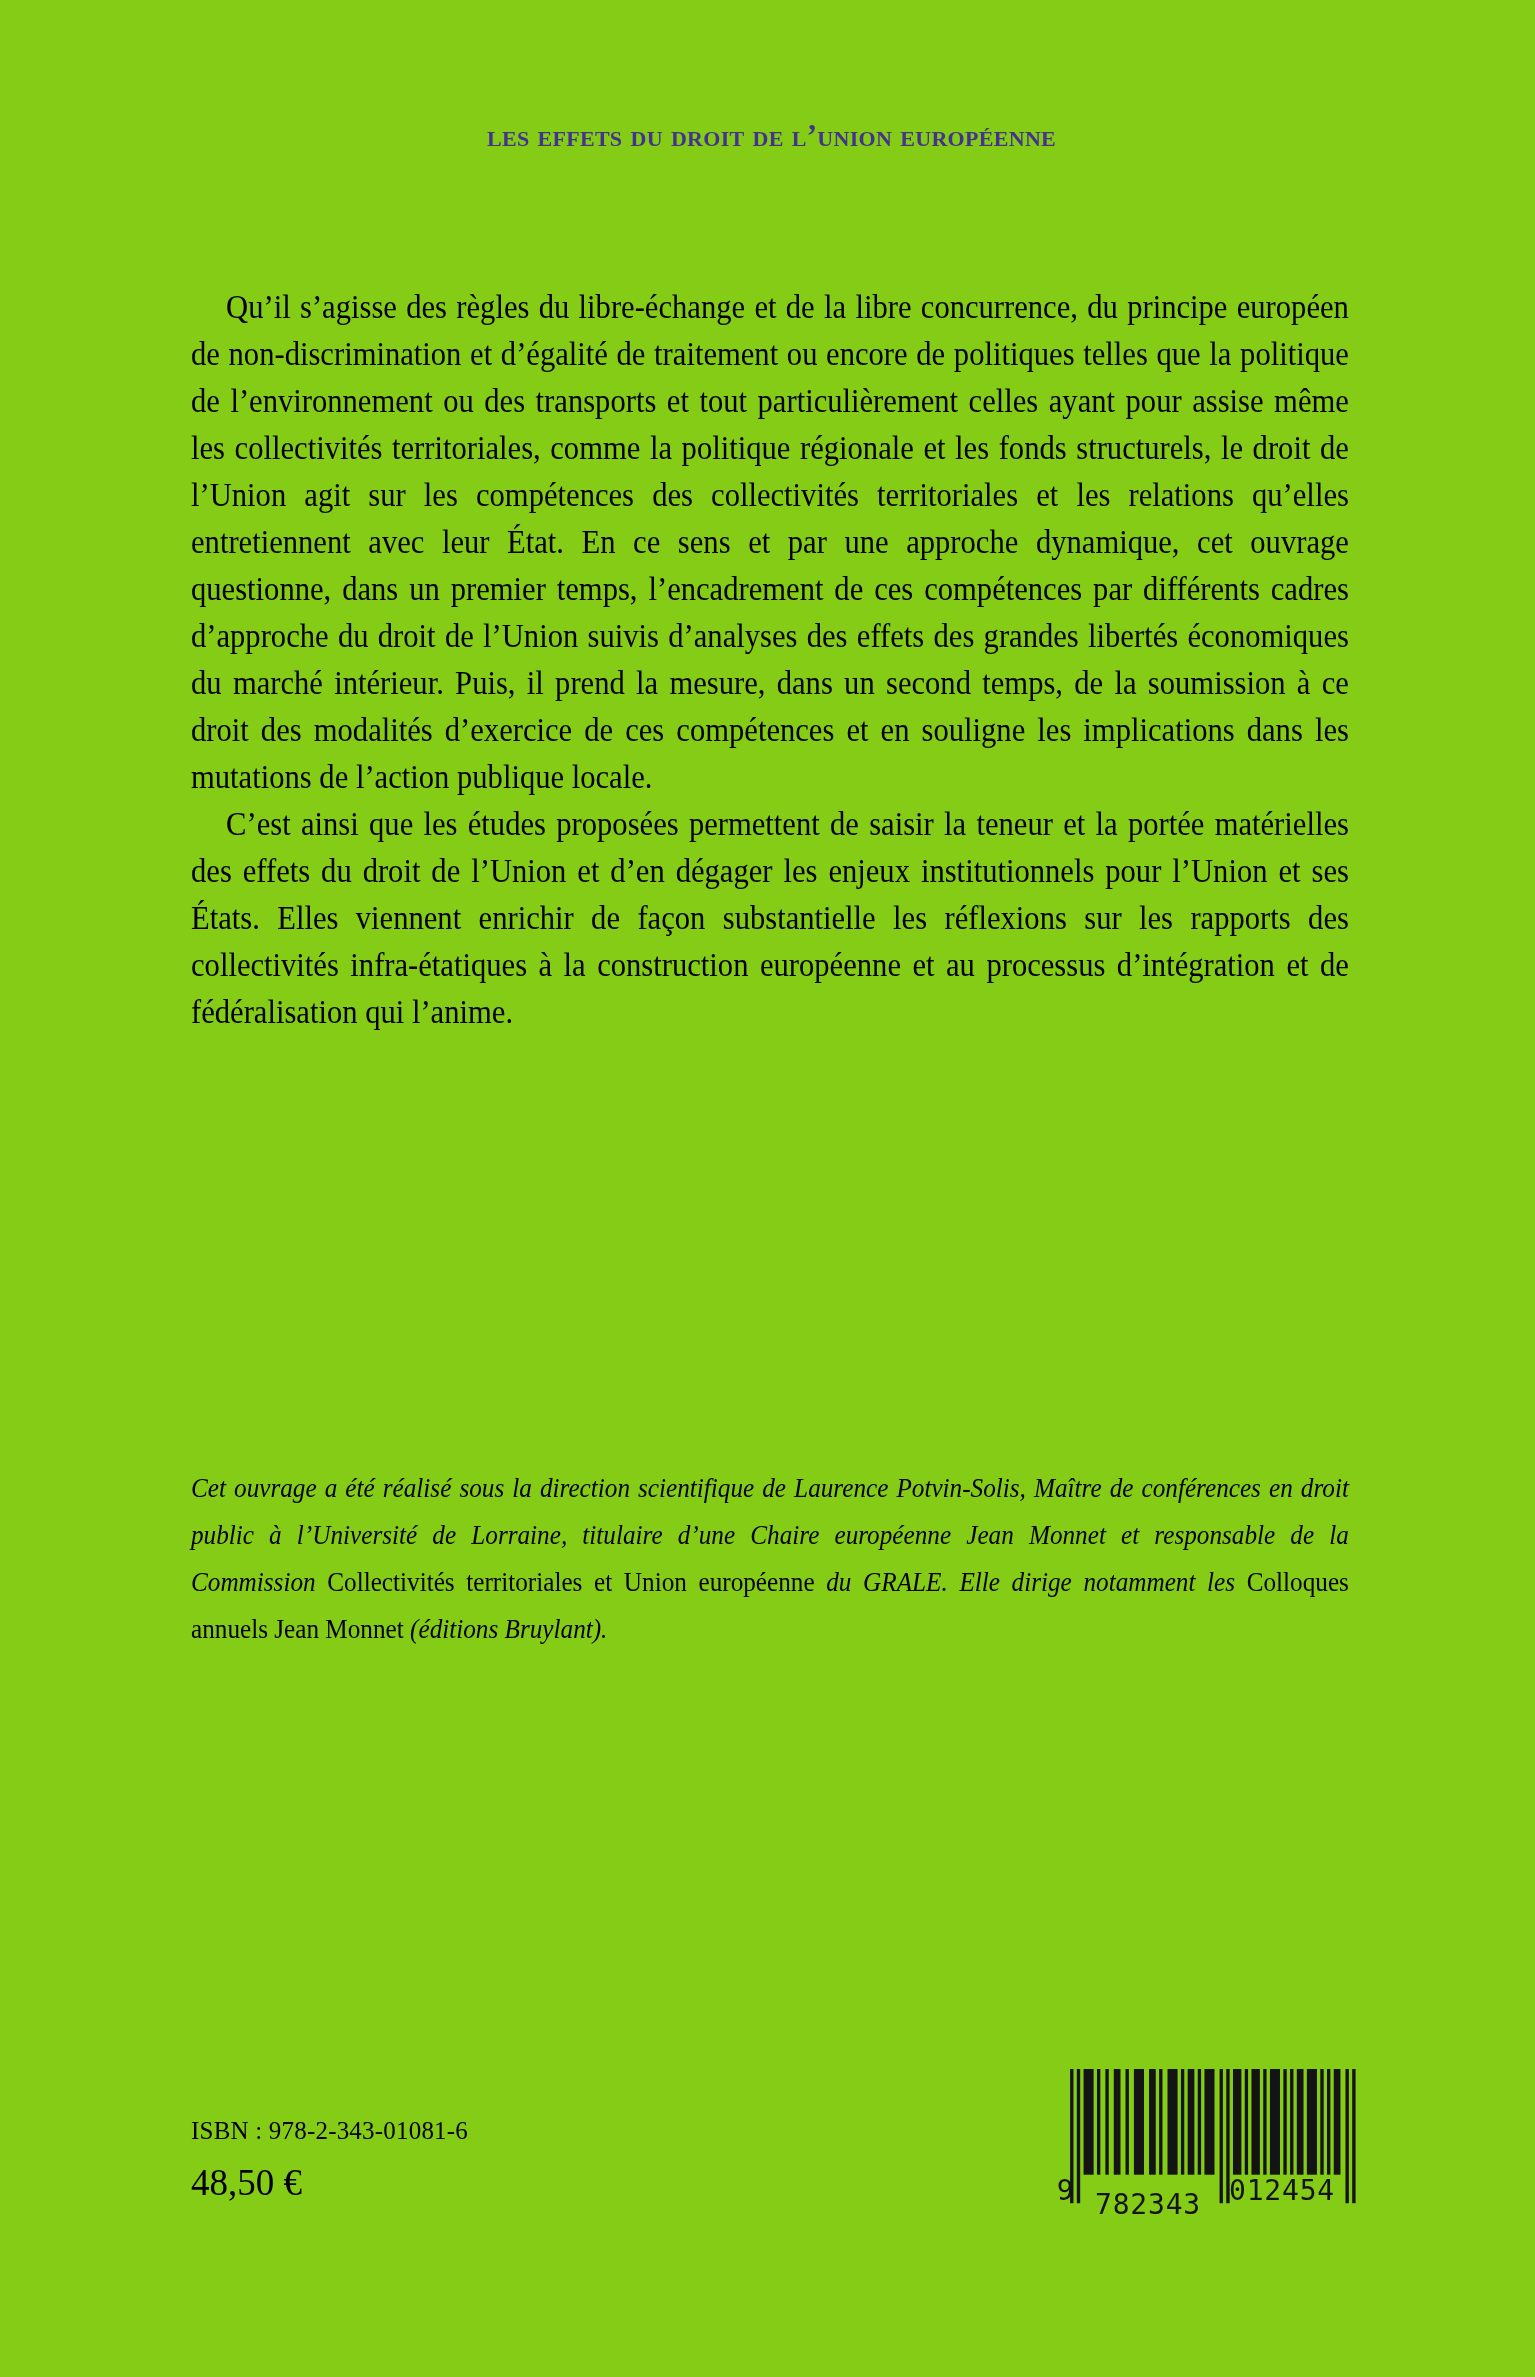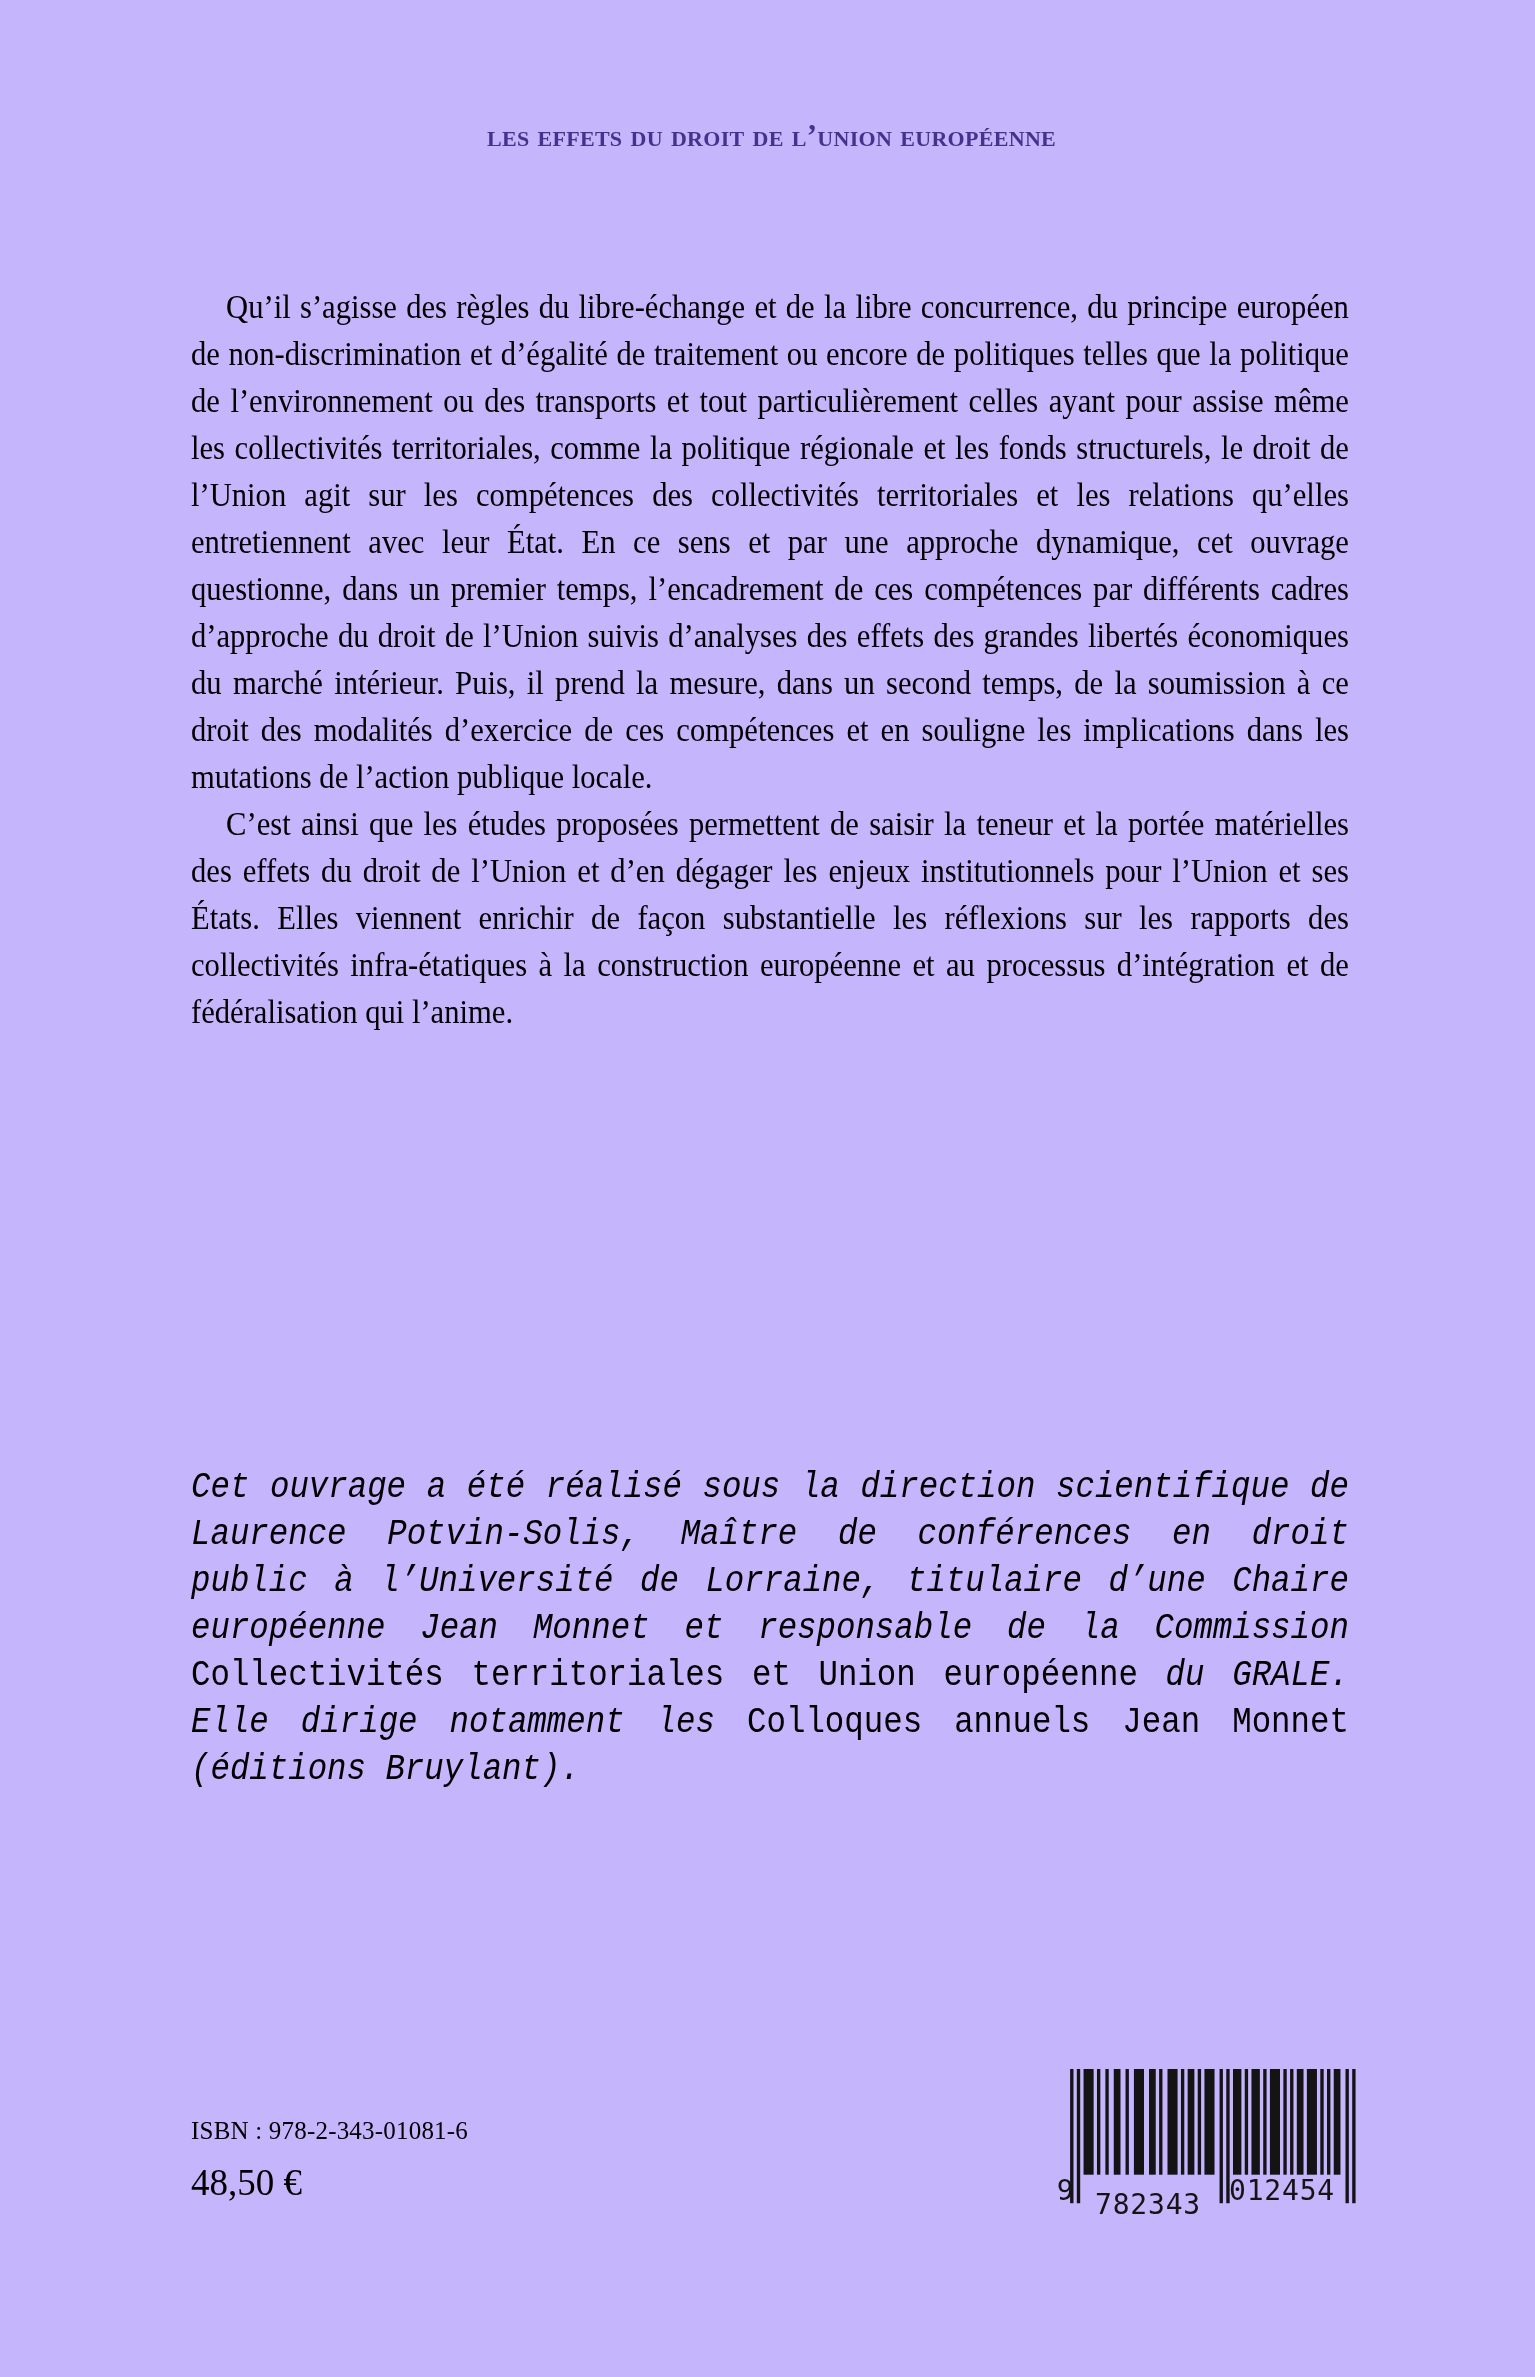--- a/index.html
+++ b/index.html
@@ -14,21 +14,21 @@
     font-family: "Liberation Serif", "DejaVu Serif", serif;
     color: #000000;
     overflow: hidden;
   }
 
   .page {
     position: absolute;
     left: 0; top: 0;
     width: 1535px;
     height: 2377px;
-    background: #c4b5fd;
+    background: #84cc16;
   }
 
   
   .title-block {
     position: absolute;
     left: 191px;
     top: 117px;
     width: 1161px;
     text-align: center;
   }
@@ -80,26 +80,25 @@
   }
 
   
   .credit-block {
     position: absolute;
     left: 191px;
     top: 1464px;
     width: 1158px;
   }
   .credit {
-    font-size: 36px;
+    font-size: 28px;
     line-height: 47px;
     text-align: justify;
     margin: 0;
     font-style: italic;
-    font-family: Liberation Mono, monospace;
   }
   .credit .roman {
     font-style: normal;
   }
 
   
   .isbn {
     position: absolute;
     left: 191px;
     top: 2101px;

